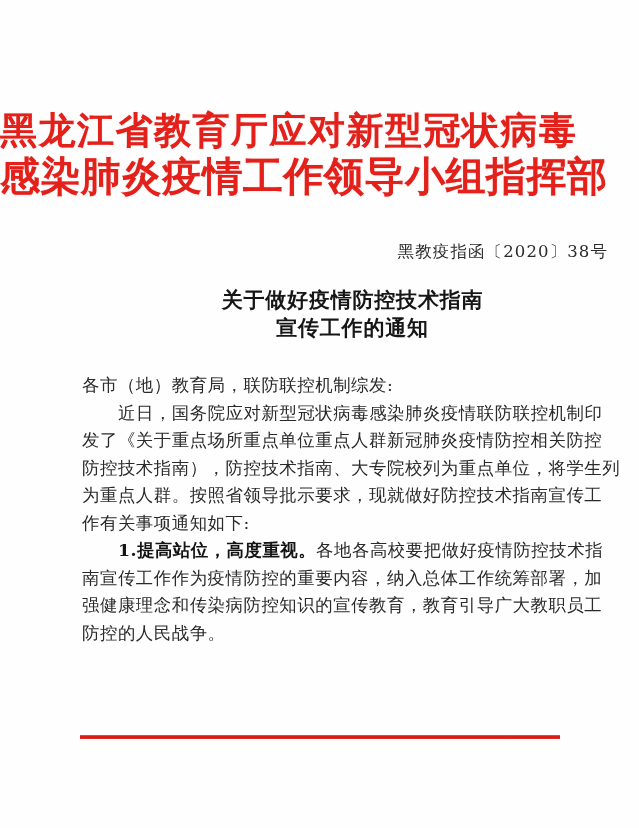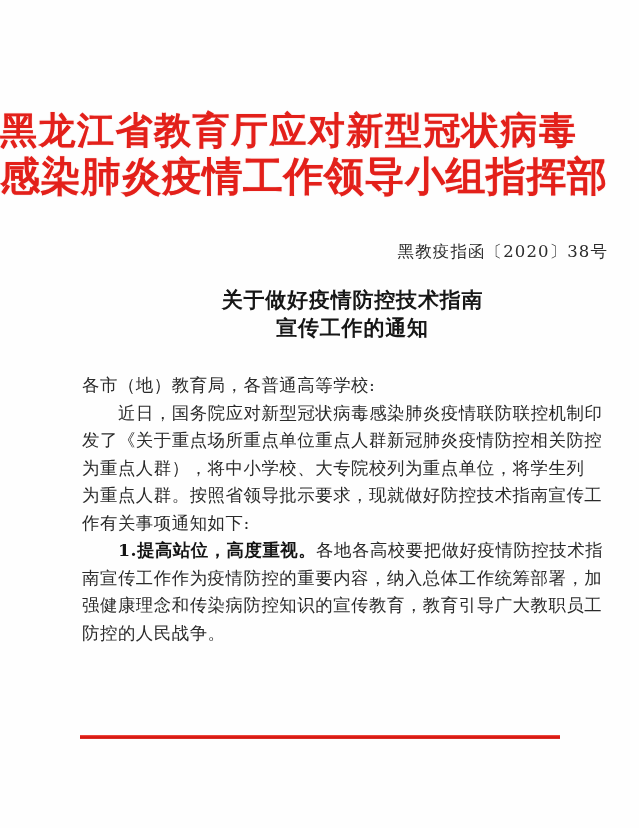--- a/index.html
+++ b/index.html
@@ -130,25 +130,25 @@
 
   <div class="doc-number">黑教疫指函〔2020〕38号</div>
 
   <div class="doc-title">
     <span class="tline">关于做好疫情防控技术指南</span>
     <span class="tline">宣传工作的通知</span>
   </div>
 
   <div class="body-block">
 
-    <div class="body-line">各市（地）教育局，各普通高等学校:</div>
+    <div class="body-line">各市（地）教育局，联防联控机制综发:</div>
 
     <div class="body-line indent">近日，国务院应对新型冠状病毒感染肺炎疫情联防联控机制印</div>
     <div class="body-line">发了《关于重点场所重点单位重点人群新冠肺炎疫情防控相关防控</div>
-    <div class="body-line">为重点人群），将中小学校、大专院校列为重点单位，将学生列</div>
+    <div class="body-line">防控技术指南），防控技术指南、大专院校列为重点单位，将学生列</div>
     <div class="body-line">为重点人群。按照省领导批示要求，现就做好防控技术指南宣传工</div>
     <div class="body-line">作有关事项通知如下:</div>
 
     <div class="body-line indent"><b>1.提高站位，高度重视。</b><span>各地各高校要把做好疫情防控技术指</span></div>
 
     <div class="body-line">南宣传工作作为疫情防控的重要内容，纳入总体工作统筹部署，加</div>
     <div class="body-line">强健康理念和传染病防控知识的宣传教育，教育引导广大教职员工</div>
     <div class="body-line">防控的人民战争。</div>
 
   </div>

